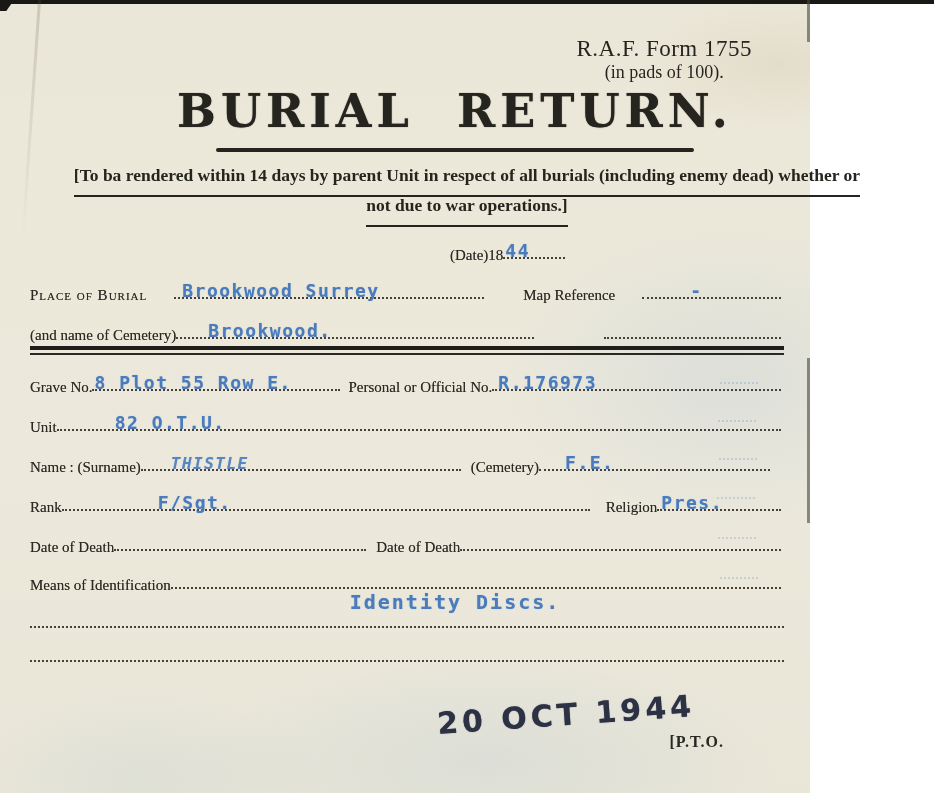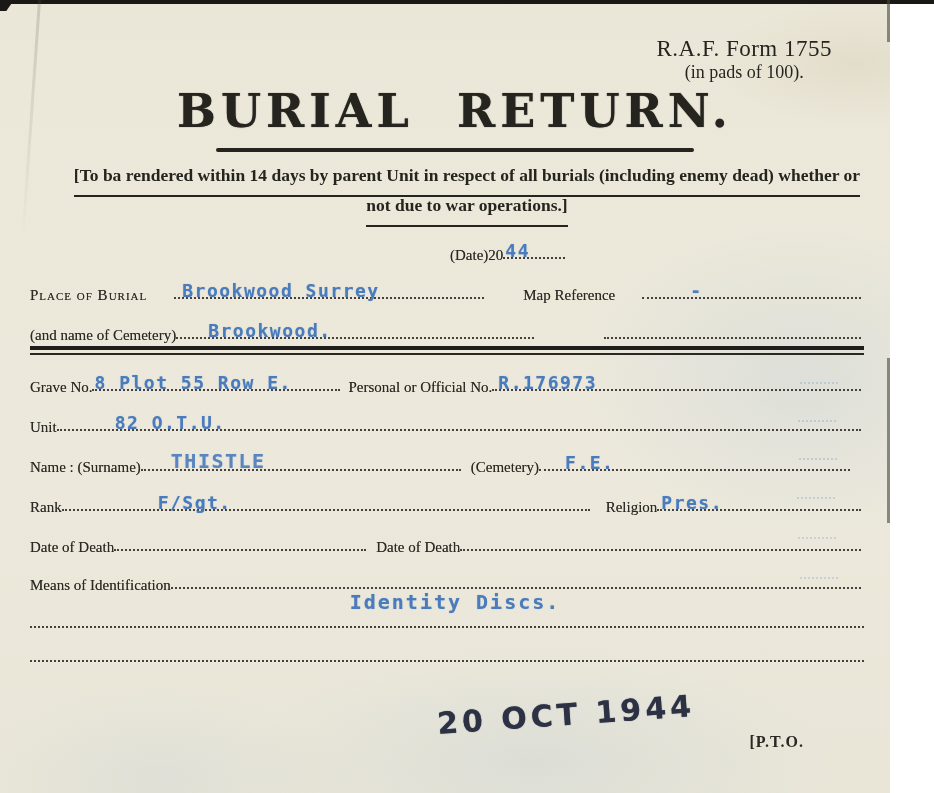--- a/index.html
+++ b/index.html
@@ -1,18 +1,18 @@
 <!DOCTYPE html>
 <html><head>
 <meta charset="utf-8">
 <style>
   html,body{margin:0;padding:0;}
   body{width:934px;height:793px;overflow:hidden;}
   #paper{
-    position:relative;width:890px;height:793px;
+    position:relative;width:810px;height:793px;
     background-color:#ece8da;
     background-image:
       radial-gradient(ellipse 320px 220px at 90% 48%, rgba(130,165,200,.14), transparent 70%),
       radial-gradient(ellipse 420px 160px at 60% 96%, rgba(130,165,200,.13), transparent 70%),
       radial-gradient(ellipse 260px 130px at 18% 98%, rgba(130,165,200,.10), transparent 70%),
       radial-gradient(ellipse 200px 90px at 96% 8%, rgba(200,190,160,.25), transparent 70%),
       linear-gradient(180deg,#ebe7d8 0%,#ece9dc 60%,#e9e6d8 100%);
     font-family:"Liberation Serif", serif;
     color:#2b2923;
   }
@@ -86,21 +86,21 @@
   <div class="title">BURIAL RETURN.</div>
   <div class="title-rule"></div>
 
   <div class="instr">
     <div><span>[To ba rendered within 14 days by parent Unit in respect of all burials (including enemy dead) whether or</span></div>
     <div><span>not due to war operations.]</span></div>
   </div>
 
   <div class="row" style="left:450px;right:29px;top:231px;">
     <span class="lbl">(Date)</span>
-    <span class="lbl">20</span>
+    <span class="lbl">18</span>
     <span class="dots" style="width:62px;">
       <span class="typed" style="left:2px;">44</span>
     </span>
   </div>
 
   <div class="row" style="left:30px;right:29px;top:271px;gap:27px;">
     <span class="lbl sc">Place of Burial</span>
     <span class="dots" style="width:310px;">
       <span class="typed" style="left:8px;">Brookwood Surrey</span>
     </span>
@@ -135,21 +135,21 @@
   <div class="row" style="left:30px;right:29px;top:403px;">
     <span class="lbl">Unit</span>
     <span class="dots f1">
       <span class="typed" style="left:58px;margin-top:30px;">82 O.T.U.</span>
     </span>
   </div>
 
   <div class="row" style="left:30px;right:40px;top:443px;">
     <span class="lbl">Name : (Surname)</span>
     <span class="dots" style="width:320px;">
-      <span class="typed" style="left:30px;font-size:20px;opacity:.9;">THISTLE</span>
+      <span class="typed" style="left:30px;font-size:16px;opacity:.9;font-style:italic;">THISTLE</span>
     </span>
     <span class="lbl" style="padding-left:10px;">(Cemetery)</span>
     <span class="dots f1">
       <span class="typed" style="left:26px;">F.E.</span>
     </span>
   </div>
 
   <div class="row" style="left:30px;right:29px;top:483px;">
     <span class="lbl">Rank</span>
     <span class="dots" style="width:528px;">

